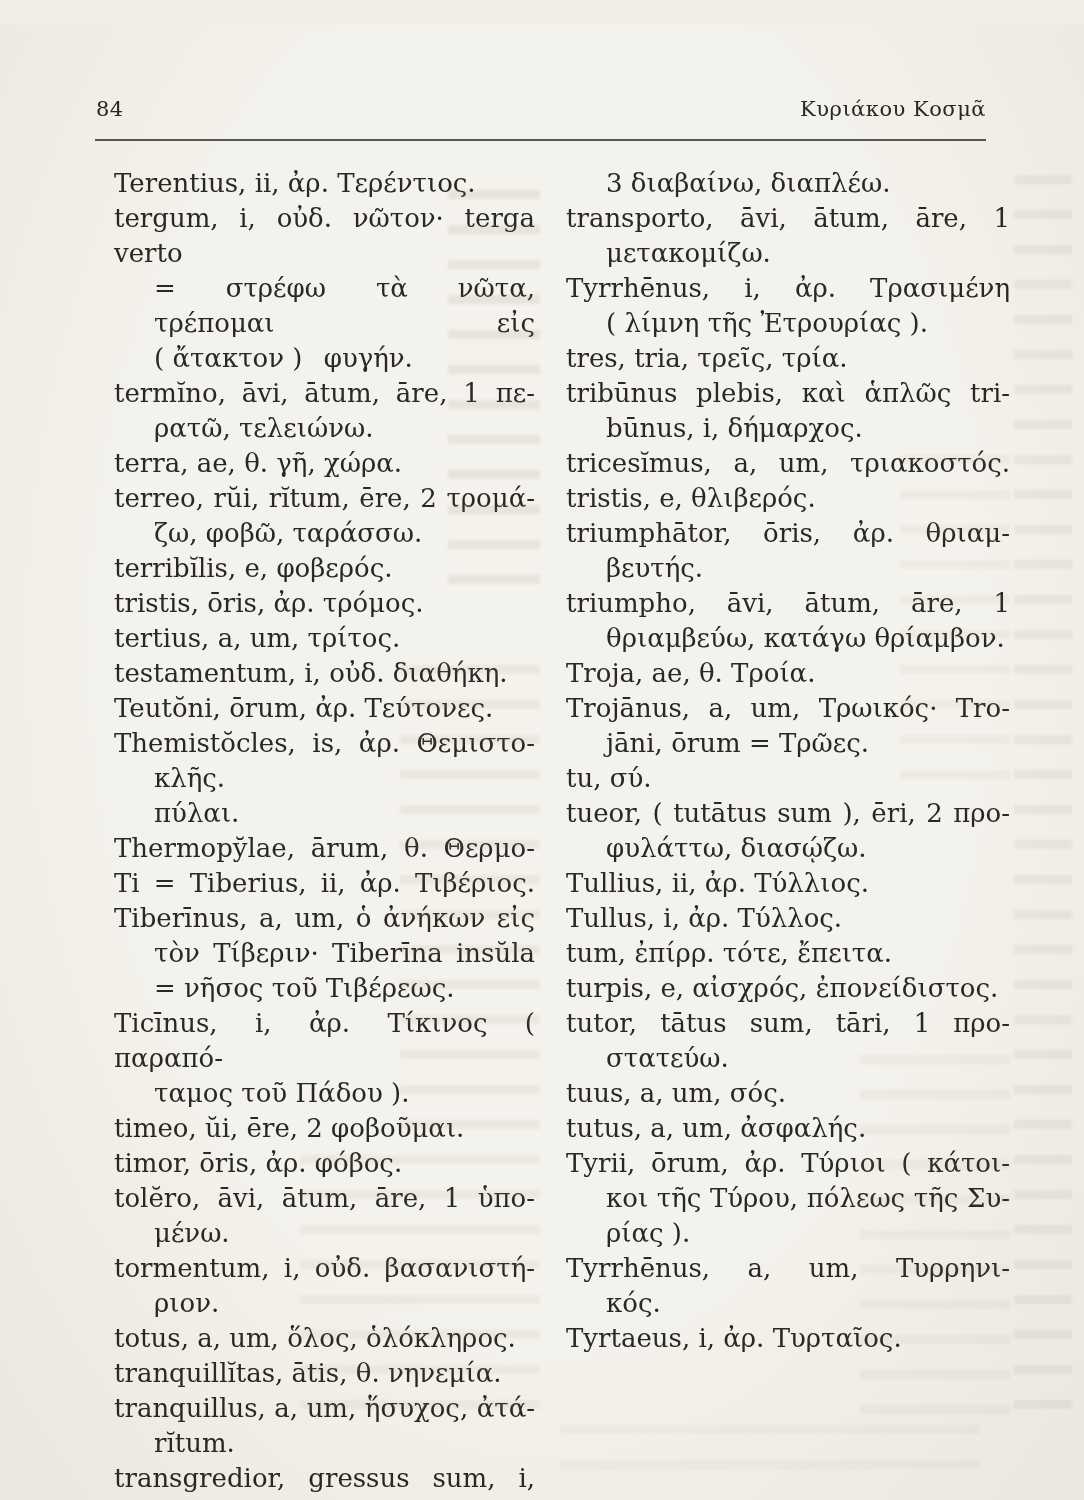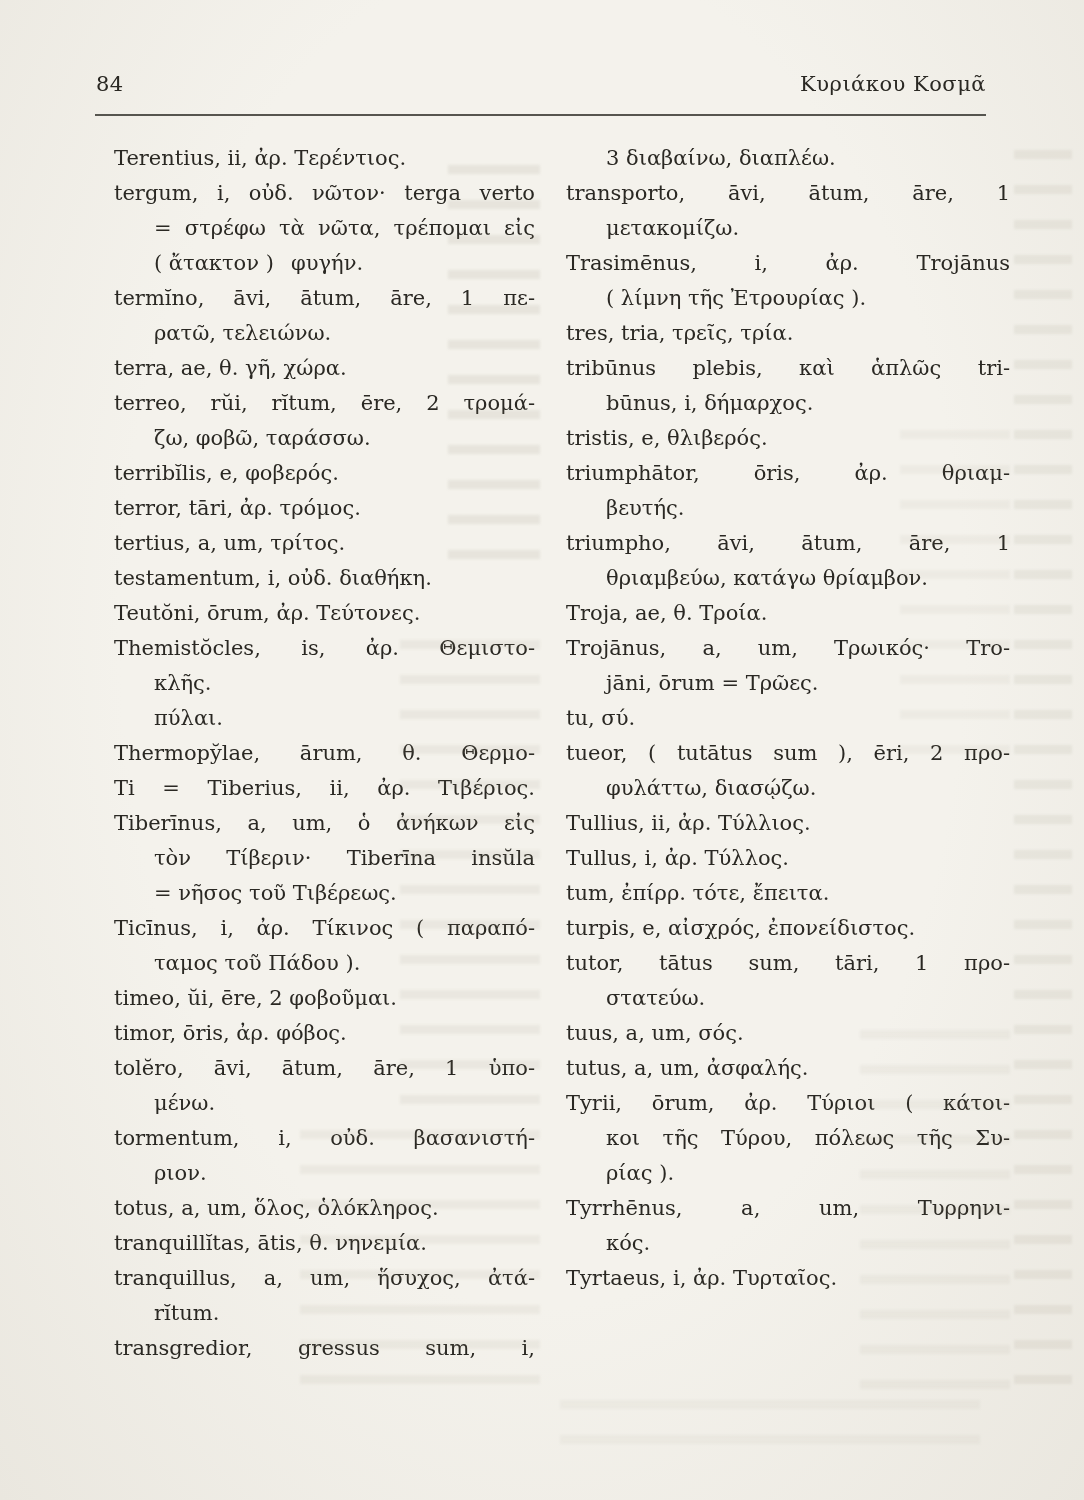--- a/index.html
+++ b/index.html
@@ -8,32 +8,33 @@
   html,body{margin:0;padding:0;}
   body{
     width:1084px;height:1500px;position:relative;
     font-family:"DejaVu Serif","Liberation Serif",serif;
     color:var(--ink);
     background:var(--paper);
   }
   .page{
     position:absolute;inset:0;overflow:hidden;
     background:radial-gradient(ellipse at 50% 42%, #f4f2ec 55%, #eae7df 100%);
+    margin-top:25px;
   }
   .running-head{
     position:absolute;top:72px;left:96px;width:890px;
     display:flex;justify-content:space-between;align-items:baseline;
     font-size:21px;letter-spacing:.5px;
   }
   .head-rule{
     position:absolute;top:114px;left:95px;width:891px;height:2px;
     background:var(--rule);opacity:.85;
   }
   .col{
-    position:absolute;top:141px;font-size:21px;line-height:35px;
+    position:absolute;top:141px;font-size:26px;line-height:35px;
   }
   .col-left{left:114px;width:421px;}
   .col-right{left:566px;width:444px;}
   .entry{margin:0;}
   .line{white-space:pre-wrap;}
   .line.ind{padding-left:40px;}
   .line.just{text-align:justify;text-align-last:justify;}
   
   .ghost{
     position:absolute;pointer-events:none;
@@ -73,21 +74,21 @@
         <div class="line">terra, ae, θ. γῆ, χώρα.</div>
       </div>
       <div class="entry">
         <div class="line just">terreo, rŭi, rĭtum, ēre, 2 τρομά-</div>
         <div class="line ind">ζω, φοβῶ, ταράσσω.</div>
       </div>
       <div class="entry">
         <div class="line">terribĭlis, e, φοβερός.</div>
       </div>
       <div class="entry">
-        <div class="line">terror, tāri, ἀρ. τρόμος.</div>
+        <div class="line">tristis, ōris, ἀρ. τρόμος.</div>
       </div>
       <div class="entry">
         <div class="line">tertius, a, um, τρίτος.</div>
       </div>
       <div class="entry">
         <div class="line">testamentum, i, οὐδ. διαθήκη.</div>
       </div>
       <div class="entry">
         <div class="line">Teutŏni, ōrum, ἀρ. Τεύτονες.</div>
       </div>
@@ -141,29 +142,32 @@
     </div>
   <div class="col col-right" id="col-right">
       <div class="entry">
         <div class="line ind">3 διαβαίνω, διαπλέω.</div>
       </div>
       <div class="entry">
         <div class="line just">transporto, āvi, ātum, āre, 1</div>
         <div class="line ind">μετακομίζω.</div>
       </div>
       <div class="entry">
-        <div class="line just">Trasimēnus, i, ἀρ. Trojānus</div>
+        <div class="line just">Tyrrhēnus, i, ἀρ. Τρασιμένη</div>
         <div class="line ind">( λίμνη τῆς Ἐτρουρίας ).</div>
       </div>
       <div class="entry">
         <div class="line">tres, tria, τρεῖς, τρία.</div>
       </div>
       <div class="entry">
         <div class="line just">tribūnus plebis, καὶ ἁπλῶς tri-</div>
         <div class="line ind">būnus, i, δήμαρχος.</div>
+      </div>
+      <div class="entry">
+        <div class="line just">tricesĭmus, a, um, τριακοστός.</div>
       </div>
       <div class="entry">
         <div class="line">tristis, e, θλιβερός.</div>
       </div>
       <div class="entry">
         <div class="line just">triumphātor, ōris, ἀρ. θριαμ-</div>
         <div class="line ind">βευτής.</div>
       </div>
       <div class="entry">
         <div class="line just">triumpho, āvi, ātum, āre, 1</div>

